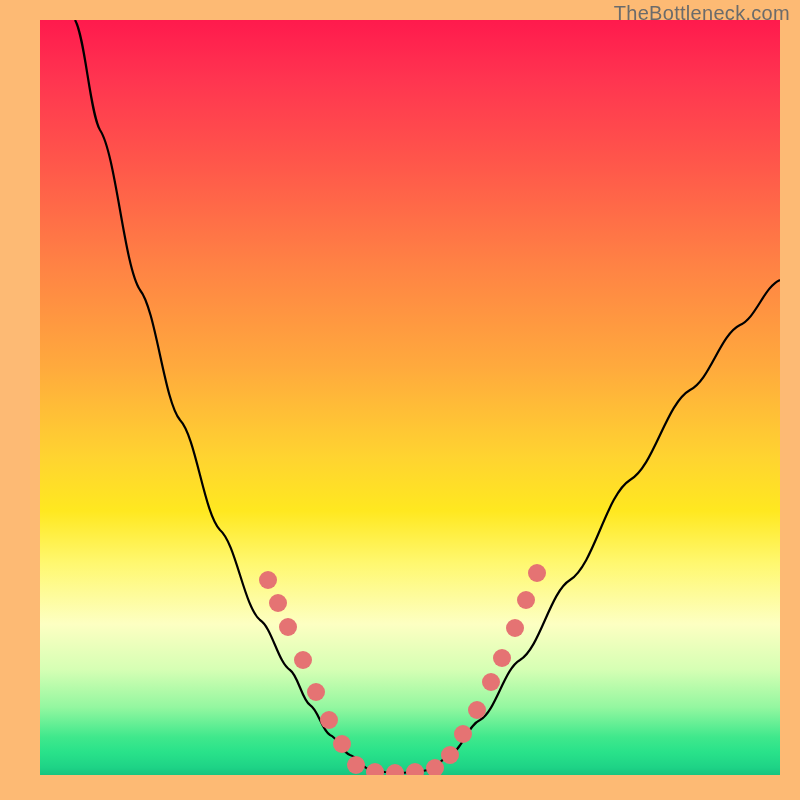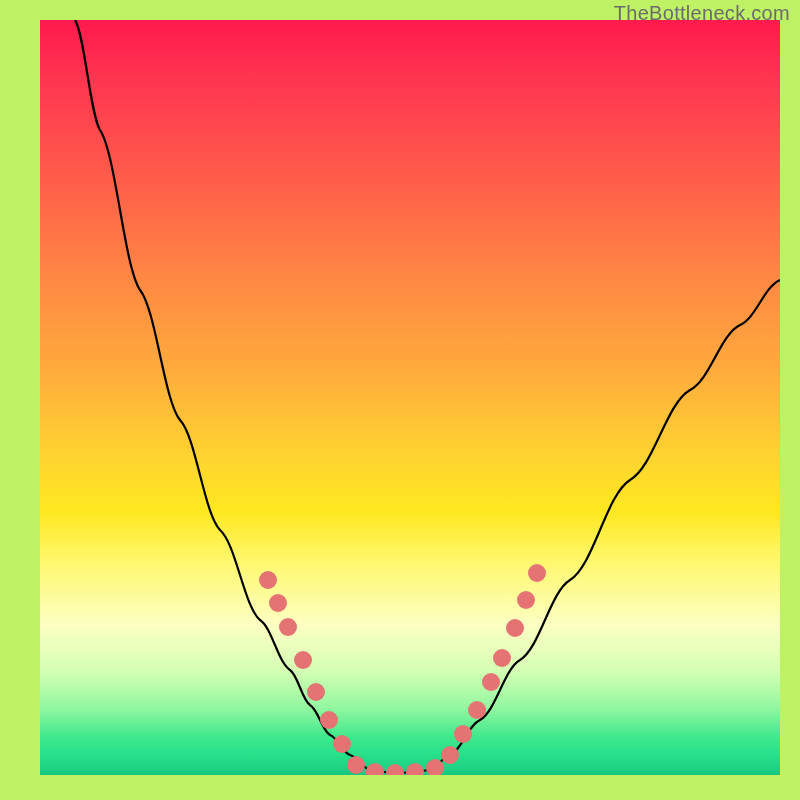--- a/index.html
+++ b/index.html
@@ -8,21 +8,21 @@
     width: 800px;
     height: 800px;
     background: #000;
     overflow: hidden;
     font-family: Arial, Helvetica, sans-serif;
   }
   .frame {
     position: relative;
     width: 800px;
     height: 800px;
-    background: #bef264;
+    background: #fdba74;
   }
   .plot-area {
     position: absolute;
     left: 40px;
     top: 20px;
     width: 740px;
     height: 755px;
     background: linear-gradient(
       to bottom,
       #ff1a4d 0%,

